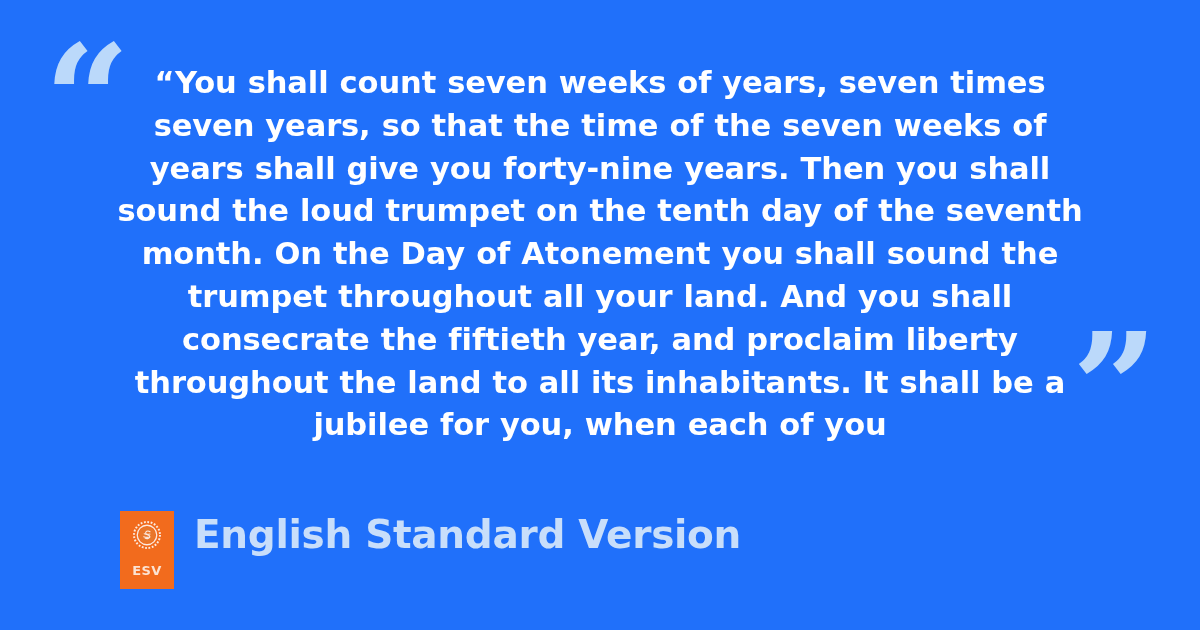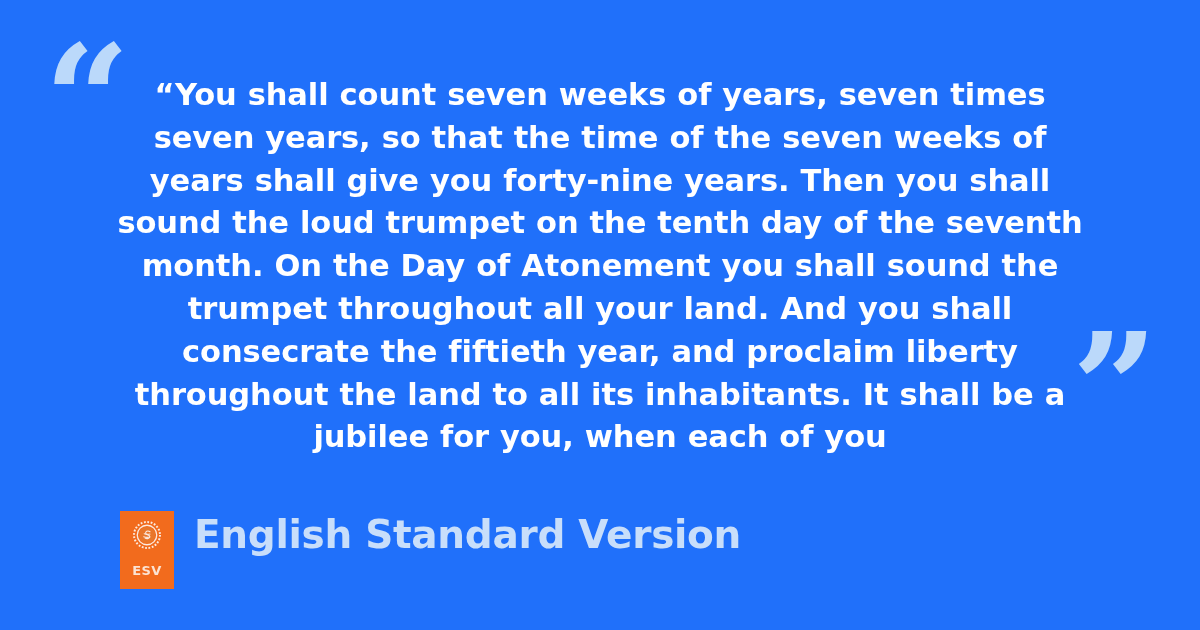--- a/index.html
+++ b/index.html
@@ -44,21 +44,21 @@
 
   
   #quote-block {
     position: absolute;
     left: 104px;
     top: 62px;
     width: 992px;
     text-align: center;
   }
   #quote-text {
-    margin: 12px;
+    margin: 0;
     color: #FFFFFF;
     font-family: "DejaVu Sans", sans-serif;
     font-weight: 700;
     font-size: 30.5px;
     line-height: 42.8px;
     letter-spacing: -0.1px;
     word-spacing: 0.5px;
   }
 
   

